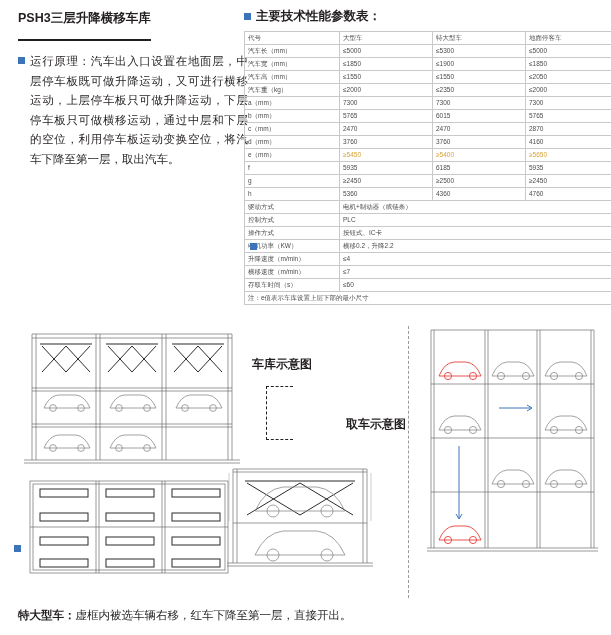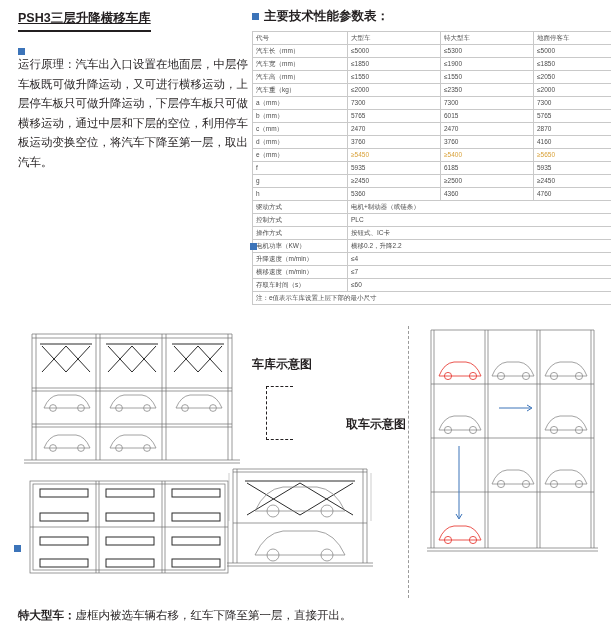--- a/index.html
+++ b/index.html
@@ -27,49 +27,47 @@
     left: 18px;
     top: 8px;
     width: 230px;
   }
   .title {
     font-size: 12.5px;
     font-weight: bold;
     letter-spacing: 0px;
     color: #231f20;
     border-bottom: 2px solid #231f20;
-    padding-bottom: 3px;
+    padding-bottom: 12px;
     display: inline-block;
-    text-decoration: underline;
   }
   .bullet-row {
     display: flex;
     align-items: flex-start;
     margin-top: 11px;
-    flex-direction: column;
   }
   .sq {
     width: 7px;
     height: 7px;
     background: #3c74b9;
     flex: 0 0 auto;
     margin-top: 5px;
     margin-right: 5px;
   }
   .para {
     font-size: 11.5px;
     line-height: 19.5px;
     color: #231f20;
     text-align: justify;
   }
 
   
   .right-col {
     position: absolute;
-    left: 252px;
+    left: 244px;
     top: 8px;
     width: 345px;
   }
   .right-head {
     display: flex;
     align-items: center;
   }
   .right-head .sq {
     margin-top: 0;
   }

